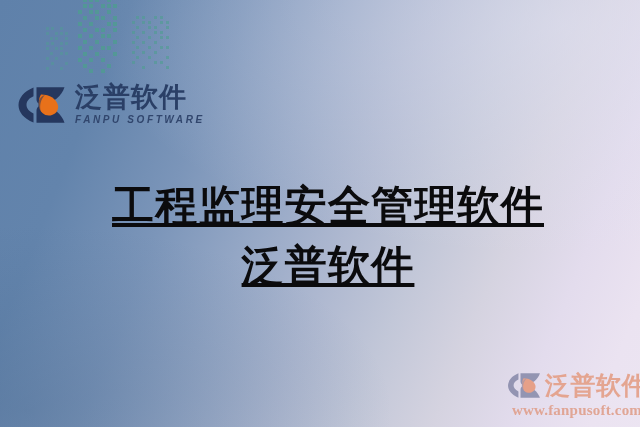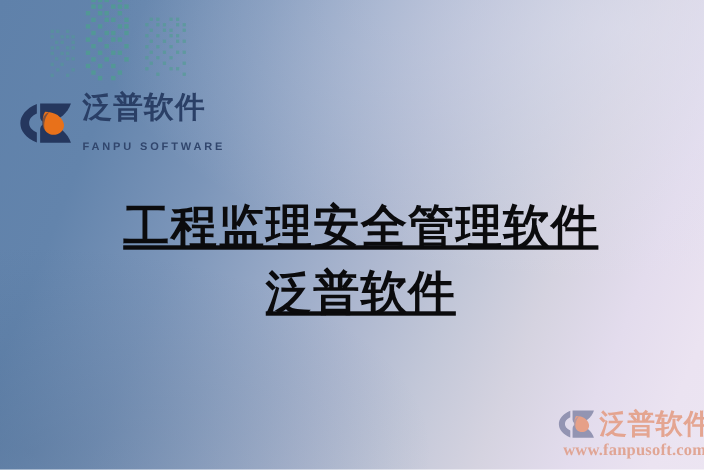--- a/index.html
+++ b/index.html
@@ -65,27 +65,28 @@
   .logo-mark { width: 49px; height: 38px; display: block; flex: none; }
   .logo-wordmark { display: flex; flex-direction: column; line-height: 1; }
   .logo-cn {
     font-size: 27px;
     font-weight: 700;
     color: #2a3f66;
     letter-spacing: 1px;
     white-space: nowrap;
   }
   .logo-en {
-    margin-top: 18px;
+    margin-top: 4px;
     font-size: 10px;
     font-weight: 600;
     color: #31466d;
     letter-spacing: 2.6px;
     white-space: nowrap;
     text-align: center;
+    font-style: italic;
   }
 
   
   .headline {
     position: absolute;
     left: 0;
     right: 0;
     top: 176px;
     text-align: center;
     color: #0b0b0d;

